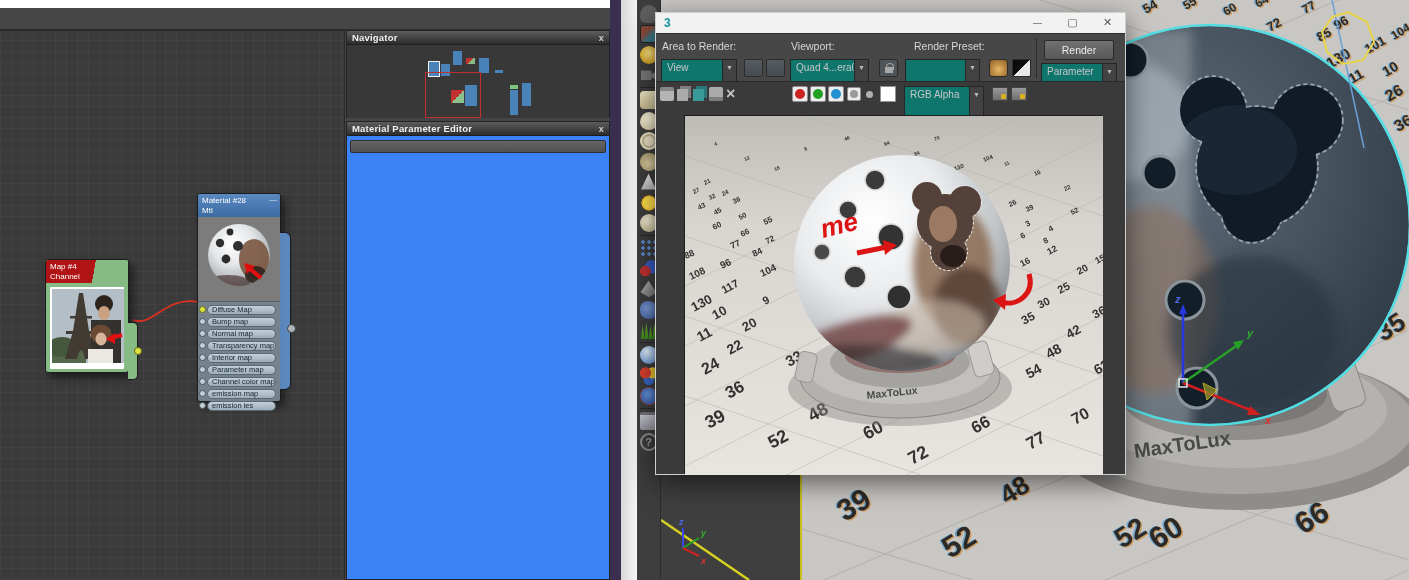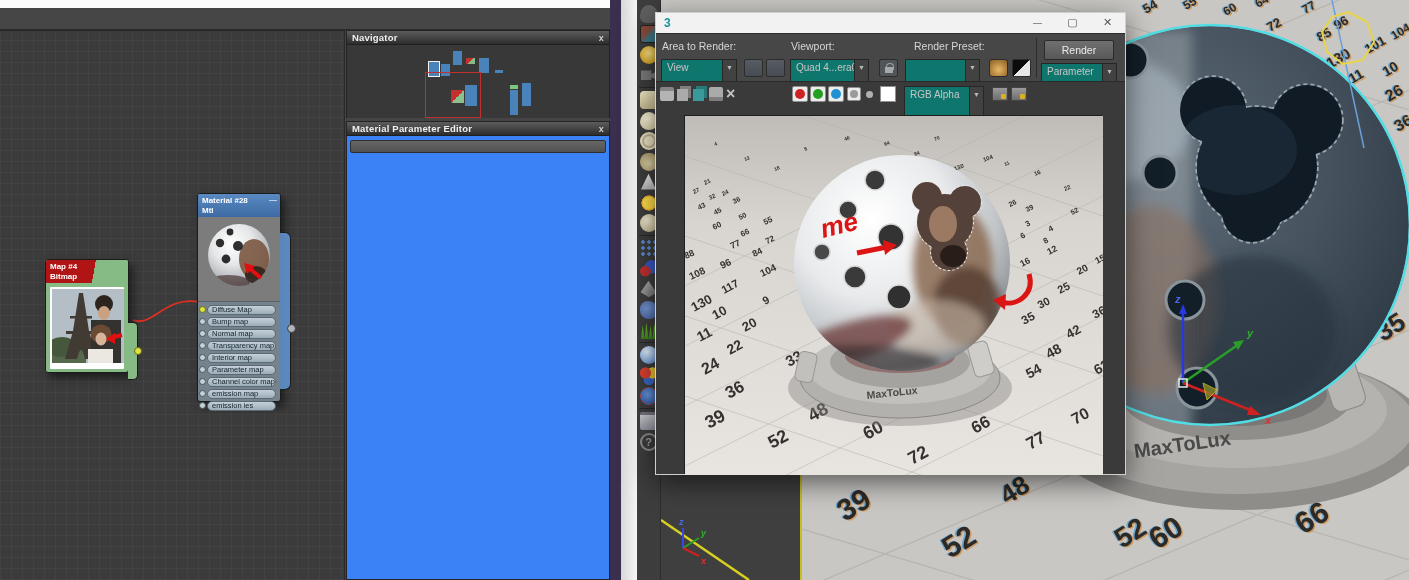--- a/index.html
+++ b/index.html
@@ -18,21 +18,21 @@
 
   #node-view{position:absolute;left:0;top:30px;width:345px;height:550px;background:#3b3b3b;
     border-top:1px solid #262626;border-right:1px solid #2a2a2a;
     background-image:
       repeating-linear-gradient(0deg, rgba(255,255,255,.035) 0 1px, transparent 1px 11px),
       repeating-linear-gradient(90deg, rgba(255,255,255,.03) 0 1px, transparent 1px 11px)}
   #wire-svg{position:absolute;left:0;top:0;width:345px;height:550px;pointer-events:none}
 
   .node{position:absolute;border:1px solid #1b1b1b;border-radius:3px;
     box-shadow:4px 5px 9px rgba(0,0,0,.5);background:#86bb86}
-  .node-hd{padding:2px 4px 1px 4px;color:#fff;font-size:8px;font-weight:bold;line-height:10px;position:relative}
+  .node-hd{padding:2px 4px 1px 4px;color:#fff;font-size:8px;font-weight:normal;line-height:10px;position:relative}
   .hd-red{background:linear-gradient(100deg,#b01414 58%,#86bb86 58%);border-radius:2px 2px 0 0}
   .hd-blue{background:linear-gradient(#5a8ac2,#3d6aa2);border-radius:2px 2px 0 0}
   .min-glyph{position:absolute;right:3px;top:1px;color:#dfe6ee;font-size:8px}
   .min-glyph::after{content:"—"}
   #bitmap-node{left:45px;top:228px;width:84px;height:114px}
   .photo-frame{margin:4px;background:#fff;padding:2px;border-radius:1px}
   #bitmap-tab{position:absolute;right:-10px;top:62px;width:10px;height:58px;background:#86bb86;
     border:1px solid #1b1b1b;border-left:none;border-radius:0 5px 5px 0}
   #bitmap-out-socket{position:absolute;right:-14px;top:87px;width:8px;height:8px;border-radius:50%;
     background:#dde23c;border:1px solid #6a6a20}
@@ -177,21 +177,21 @@
     <div id="me-toolbar"></div>
 
     <div id="node-view">
       <svg id="wire-svg" viewBox="0 0 345 550">
         <path d="M133,289 C152,297 166,264 199,271" fill="none" stroke="#e03020" stroke-width="1.8"></path>
       </svg>
 
       <div class="node" id="bitmap-node">
         <div class="node-hd hd-red">
           <div>Map #4</div>
-          <div>Bitmap</div>
+          <div>Channel</div>
         </div>
         <div class="photo-frame">
           <svg width="72" height="74" viewBox="0 0 72 74">
             <rect width="72" height="74" fill="#b4bec6"></rect>
             <rect y="56" width="34" height="18" fill="#55684c"></rect>
             <ellipse cx="10" cy="58" rx="15" ry="10" fill="#46583c"></ellipse>
             <path d="M27,4 L31,4 L37,42 L45,70 L33,70 Q29,52 25,70 L13,70 L21,42 Z" fill="#413b34"></path>
             <rect x="18" y="27" width="22" height="2.5" fill="#413b34"></rect>
             <rect x="14" y="42" width="30" height="3" fill="#413b34"></rect>
             <circle cx="52" cy="15" r="9" fill="#2c241e"></circle>

